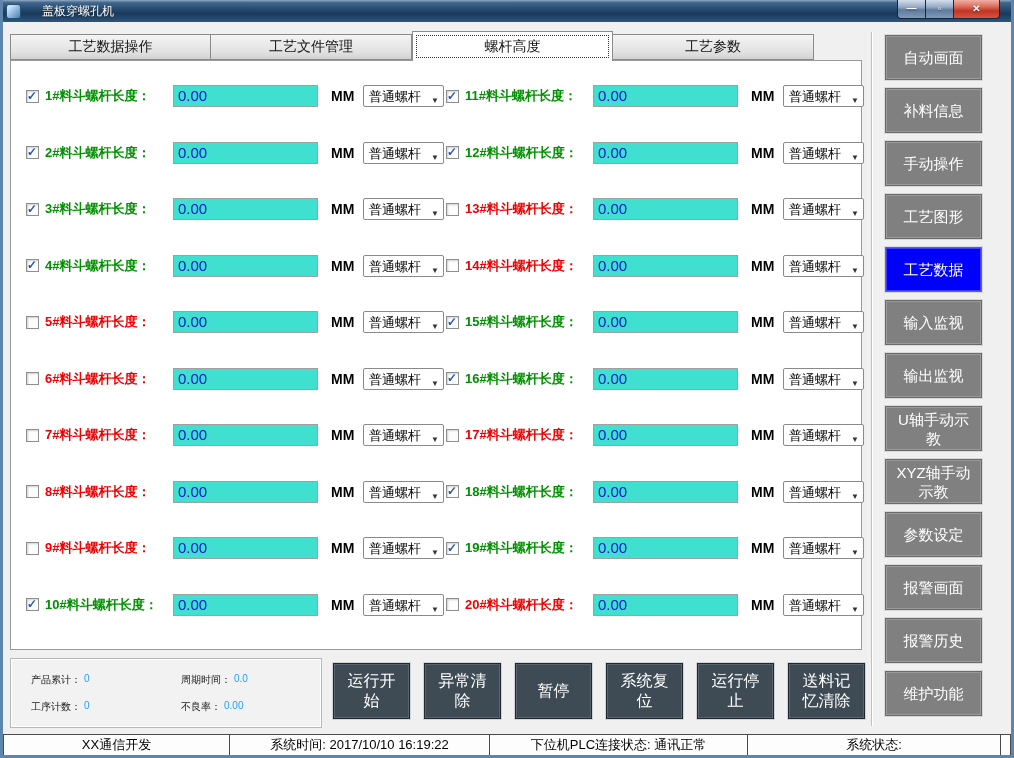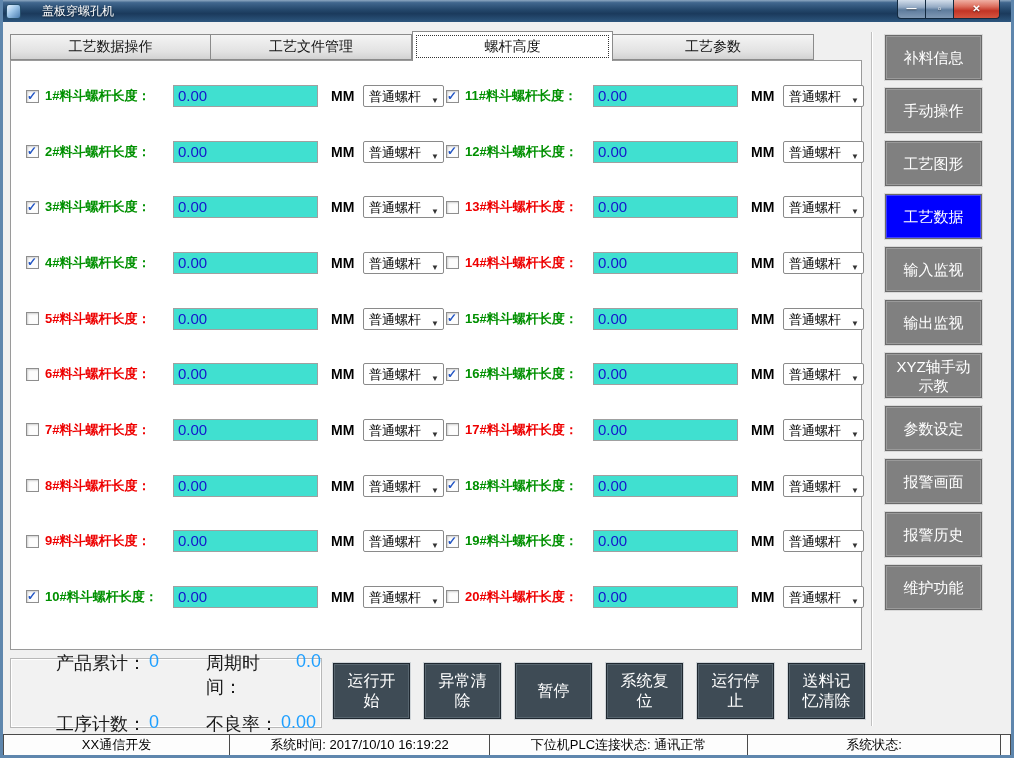--- a/index.html
+++ b/index.html
@@ -36,21 +36,21 @@
     display:flex; align-items:center; justify-content:center; font-size:14px; color:#111; }
   .tab:first-child { border-left-width:1px; }
   .tab.active { position:relative; margin-top:-2px; height:30px; background:#fff;
     border:1px solid #8b8b8b; border-bottom:none; z-index:3; }
   .tab.active::after { content:""; position:absolute; inset:3px; border:1px dotted #333; }
 
   
   .panel { position:absolute; left:7px; top:38px; width:852px; height:590px;
     background:#fff; border:1px solid #9a9a9a; z-index:1; }
   .rows-col { position:absolute; top:0; height:100%; display:flex; flex-direction:column;
-    justify-content:space-between; padding:23px 0 40px 0; }
+    justify-content:space-between; padding:23px 0 32px 0; }
   .rows-col.left  { left:15px;  width:418px; }
   .rows-col.right { left:435px; width:424px; }
   .row { display:flex; align-items:center; height:24px; }
   .cb { flex:0 0 13px; height:13px; background:#fdfdfd; border:1px solid #8e8e8e;
     box-shadow:inset 1px 1px 2px rgba(0,0,0,.18); margin-right:6px; position:relative; }
   .cb.checked::after { content:"✓"; position:absolute; left:0; top:-2px; width:11px;
     font-size:12px; font-weight:bold; color:#2456c4; }
   .rowlabel { flex:0 0 128px; font-size:13px; font-weight:bold; letter-spacing:0; }
   .rowlabel.on  { color:#009000; }
   .rowlabel.off { color:#ee0000; }
@@ -73,21 +73,21 @@
     box-shadow:0 0 0 1px #d9d9d9, inset 0 0 0 1px #9a9a9a;
     color:#fff; font-size:15px; display:flex; align-items:center; justify-content:center;
     text-align:center; line-height:19px; padding:0 5px; cursor:default; }
   .navbtn.active { background:#0000ff; box-shadow:0 0 0 1px #d9d9d9, inset 0 0 0 1px #4040ff; }
 
   
   .stats-panel { position:absolute; left:7px; top:636px; width:312px; height:70px;
     background:#f2f2f2; border:1px solid #b8b8b8; box-shadow:inset 0 0 0 1px #ffffff;
     display:grid; grid-template-columns:150px 1fr; row-gap:13px; align-content:center;
     padding-left:20px; }
-  .stat { display:flex; font-size:18px;margin-left:25px; }
+  .stat { display:flex; font-size:10px; }
   .stat-label { color:#1a1a1a; }
   .stat-value { color:#1e9fff; margin-left:3px; }
 
   
   .control-bar { position:absolute; left:330px; top:641px; display:flex; gap:14px; }
   .ctlbtn { width:77px; height:56px; background:#3e4b55; border:1px solid #1f2830;
     box-shadow:0 0 0 1px #cfd4d8, inset 0 0 0 1px #56646e;
     color:#fff; font-size:16px; line-height:20px; display:flex; align-items:center;
     justify-content:center; text-align:center; padding:0 6px; }
 
@@ -332,36 +332,42 @@
             <div class="select">
               <span>普通螺杆</span>
               <span class="arrow"></span>
             </div>
           </div>
         </div>
     </div>
     <div class="v-divider"></div>
     <div class="sidebar">
         <div class="navbtn">
+          <span>自动画面</span>
+        </div>
+        <div class="navbtn">
           <span>补料信息</span>
         </div>
         <div class="navbtn">
           <span>手动操作</span>
         </div>
         <div class="navbtn">
           <span>工艺图形</span>
         </div>
         <div class="navbtn active">
           <span>工艺数据</span>
         </div>
         <div class="navbtn">
           <span>输入监视</span>
         </div>
         <div class="navbtn">
           <span>输出监视</span>
+        </div>
+        <div class="navbtn">
+          <span>U轴手动示教</span>
         </div>
         <div class="navbtn">
           <span>XYZ轴手动示教</span>
         </div>
         <div class="navbtn">
           <span>参数设定</span>
         </div>
         <div class="navbtn">
           <span>报警画面</span>
         </div>

